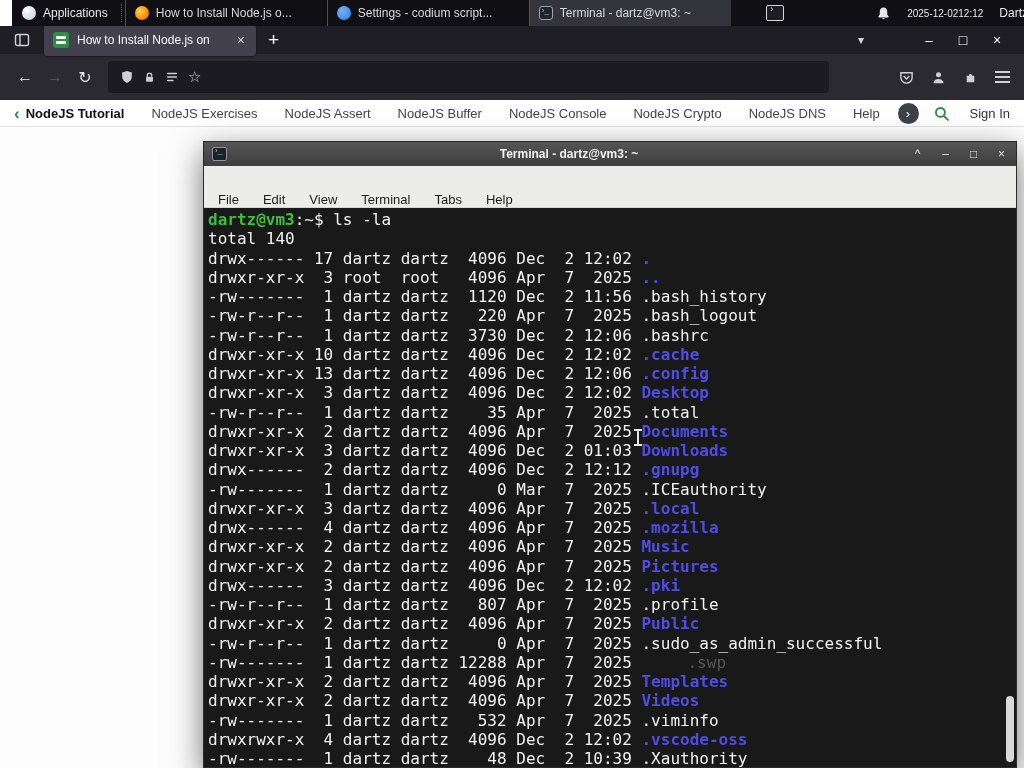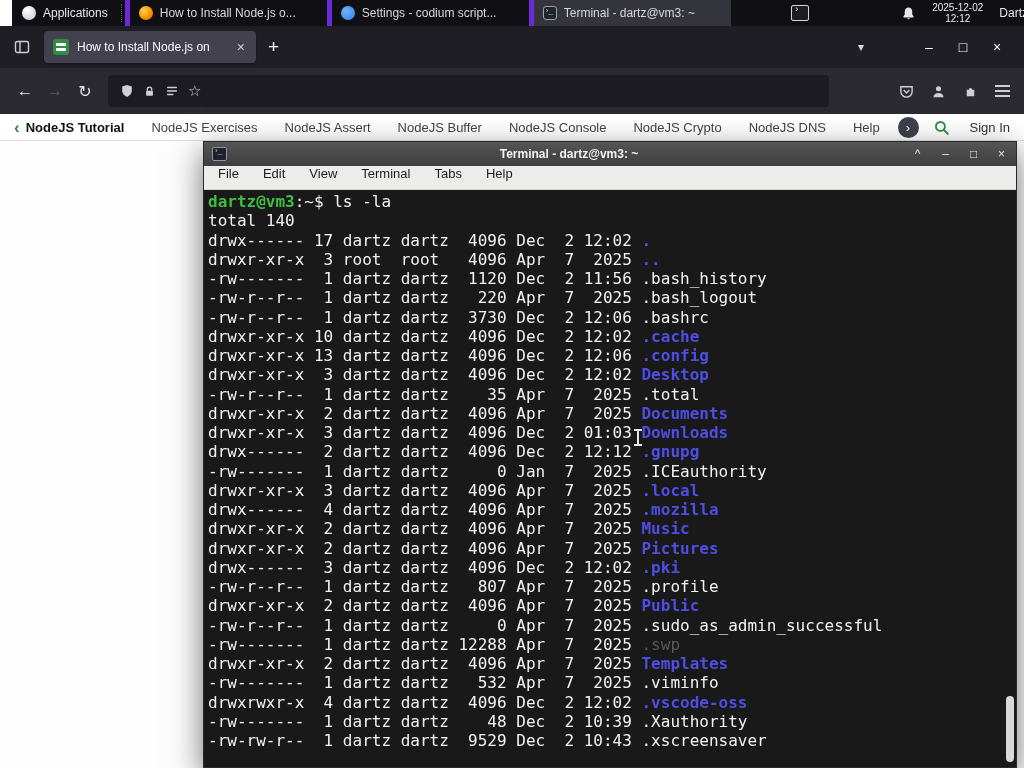--- a/index.html
+++ b/index.html
@@ -7,37 +7,37 @@
   *{box-sizing:border-box;}
 
   
   #panel{position:absolute;top:0;left:12px;width:1024px;height:26px;background:#101014;
     display:flex;align-items:center;color:#e8e8e8;font-size:12px;z-index:50;}
   .app-btn{display:flex;align-items:center;gap:7px;padding:0 10px;height:100%;}
   .app-ic{width:14px;height:14px;border-radius:50%;background:radial-gradient(circle at 35% 30%,#ffffff,#b9c7d8);}
   .panel-handle{height:18px;border-left:1px dotted #5a5a5a;margin:0 3px;}
   .taskbar{display:flex;height:100%;}
   .task-btn{display:flex;align-items:center;gap:7px;width:202px;height:100%;padding:0 9px;
-    border-left:5px solid #6d28d9;color:#d9d9d9;overflow:hidden;white-space:nowrap;}
+    border-left:1px solid #6d28d9;color:#d9d9d9;overflow:hidden;white-space:nowrap;}
   .task-btn.active{background:#34343d;}
   .tb-ic{width:14px;height:14px;flex:0 0 auto;position:relative;}
   .ic-firefox{border-radius:50%;background:radial-gradient(circle at 35% 35%,#ffd24f,#ff9400 55%,#e1460f);}
   .ic-codium{border-radius:50%;background:radial-gradient(circle at 35% 35%,#6fb2f5,#2f80ed);}
   .ic-terminal{border-radius:3px;background:#23232e;border:1px solid #9aa4b0;}
   .ic-terminal::after{content:"›_";position:absolute;left:2px;top:-1px;font-size:8px;color:#7fe07f;}
   .tb-label{overflow:hidden;text-overflow:clip;white-space:nowrap;}
   .tray{margin-left:auto;display:flex;align-items:center;gap:16px;padding-right:8px;height:100%;}
   .tray-box{width:18px;height:16px;border:1.5px solid #d6d6d6;border-radius:2px;background:#1d1d24;position:relative;margin-right:76px;}
   .tray-box::after{content:"›";position:absolute;left:3px;top:-2px;font-size:9px;color:#eee;}
-  .clock{display:flex;flex-direction:column;align-items:center;font-size:10px;line-height:11px;}
+  .clock{display:flex;flex-direction:row;align-items:center;font-size:10px;line-height:11px;}
   .user-label{font-size:12px;white-space:nowrap;}
 
   
   #browser{position:absolute;top:26px;left:0;width:1024px;height:742px;background:#fff;}
-  .tabbar{height:42px;background:#1f1e25;display:flex;align-items:center;padding:11px 10px;}
+  .tabbar{height:28px;background:#1f1e25;display:flex;align-items:center;padding:11px 10px;}
   .fxview{margin:0 8px 0 4px;display:flex;}
   .tab{width:212px;height:32px;background:#42414d;border-radius:4px;display:flex;align-items:center;
     gap:8px;padding:0 9px;color:#fbfbfe;font-size:12px;margin-left:6px;box-shadow:0 1px 2px rgba(0,0,0,.4);}
   .favicon{width:16px;height:16px;border-radius:3px;background:#2f8d46;position:relative;flex:0 0 auto;}
   .favicon::after{content:"";position:absolute;left:3px;right:3px;top:4px;height:2.5px;background:#fff;
     border-radius:1px;box-shadow:0 5px 0 #fff;}
   .tab-title{overflow:hidden;white-space:nowrap;flex:1;}
   .tab-close{margin-left:auto;color:#cfcfd8;font-size:14px;padding:0 2px;}
   .newtab{color:#fbfbfe;font-size:19px;font-weight:300;margin-left:12px;}
   .tab-right{margin-left:auto;display:flex;align-items:center;color:#fbfbfe;}
@@ -69,29 +69,29 @@
   
   #terminal{position:absolute;left:203px;top:141px;width:814px;height:627px;display:flex;flex-direction:column;
     border:1px solid #2a2a2a;box-shadow:0 10px 30px rgba(0,0,0,.55);z-index:40;}
   .titlebar{height:24px;background:linear-gradient(#555555,#3e3e3e);display:flex;align-items:center;
     padding:0 8px;color:#f2f2f2;font-size:12px;font-weight:bold;flex:0 0 auto;}
   .t-ic{width:15px;height:14px;border-radius:2px;background:#20202c;border:1px solid #8b96a5;position:relative;flex:0 0 auto;}
   .t-ic::after{content:"›_";position:absolute;left:2px;top:-2px;font-size:8px;font-weight:normal;color:#7fe07f;}
   .t-title{flex:1;text-align:center;overflow:hidden;white-space:nowrap;}
   .t-btns{display:flex;gap:15px;color:#e4e4e4;font-weight:normal;flex:0 0 auto;}
   .t-btns span{font-size:12px;width:13px;text-align:center;}
-  .menubar{height:24px;background:#ececea;border-bottom:1px solid #d4d4d0;display:flex;align-items:flex-start;
+  .menubar{height:42px;background:#ececea;border-bottom:1px solid #d4d4d0;display:flex;align-items:flex-end;
     gap:24px;padding:0 14px;font-size:13px;color:#1c1c1c;flex:0 0 auto;}
   .term-body{flex:1;background:var(--term-bg,#191919);color:var(--c-file,#f2f2f2);overflow:hidden;
     font-family:"DejaVu Sans Mono","Liberation Mono",monospace;font-size:16px;line-height:19.25px;
     padding:2px 0 0 4px;position:relative;}
   .tline{white-space:pre;height:19.25px;}
   .c-prompt{color:var(--c-prompt,#3fbf3f);font-weight:bold;}
   .c-dir{color:var(--c-dir,#4e4ee4);font-weight:bold;}
-  .c-dim{color:var(--c-dim,#585858);}
+  .c-dim{color:var(--c-dim,#585858);margin-left:46px;}
   .c-file{color:var(--c-file,#f2f2f2);}
   .scroll-thumb{position:absolute;right:2px;bottom:5px;width:8px;height:66px;border-radius:4px;background:#d9d9d9;}
 
   
   .ibeam{position:absolute;left:632px;top:429px;width:12px;height:17px;z-index:60;pointer-events:none;}
   .ibeam::before{content:"";position:absolute;left:5px;top:1px;bottom:1px;width:2px;background:#e8e8e8;box-shadow:0 0 1px #000;}
   .ibeam::after{content:"";position:absolute;left:2px;width:8px;top:0;height:2px;background:#e8e8e8;
     box-shadow:0 15px 0 #e8e8e8,0 0 1px #000;}
 </style>
 </head>
@@ -258,31 +258,32 @@
       <div class="tline"><span>-rw-------  1 dartz dartz  1120 Dec  2 11:56 </span><span class="c-file">.bash_history</span></div>
       <div class="tline"><span>-rw-r--r--  1 dartz dartz   220 Apr  7  2025 </span><span class="c-file">.bash_logout</span></div>
       <div class="tline"><span>-rw-r--r--  1 dartz dartz  3730 Dec  2 12:06 </span><span class="c-file">.bashrc</span></div>
       <div class="tline"><span>drwxr-xr-x 10 dartz dartz  4096 Dec  2 12:02 </span><span class="c-dir">.cache</span></div>
       <div class="tline"><span>drwxr-xr-x 13 dartz dartz  4096 Dec  2 12:06 </span><span class="c-dir">.config</span></div>
       <div class="tline"><span>drwxr-xr-x  3 dartz dartz  4096 Dec  2 12:02 </span><span class="c-dir">Desktop</span></div>
       <div class="tline"><span>-rw-r--r--  1 dartz dartz    35 Apr  7  2025 </span><span class="c-file">.total</span></div>
       <div class="tline"><span>drwxr-xr-x  2 dartz dartz  4096 Apr  7  2025 </span><span class="c-dir">Documents</span></div>
       <div class="tline"><span>drwxr-xr-x  3 dartz dartz  4096 Dec  2 01:03 </span><span class="c-dir">Downloads</span></div>
       <div class="tline"><span>drwx------  2 dartz dartz  4096 Dec  2 12:12 </span><span class="c-dir">.gnupg</span></div>
-      <div class="tline"><span>-rw-------  1 dartz dartz     0 Jan  7  2025 </span><span class="c-file">.ICEauthority</span></div>
+      <div class="tline"><span>-rw-------  1 dartz dartz     0 Mar  7  2025 </span><span class="c-file">.ICEauthority</span></div>
       <div class="tline"><span>drwxr-xr-x  3 dartz dartz  4096 Apr  7  2025 </span><span class="c-dir">.local</span></div>
       <div class="tline"><span>drwx------  4 dartz dartz  4096 Apr  7  2025 </span><span class="c-dir">.mozilla</span></div>
       <div class="tline"><span>drwxr-xr-x  2 dartz dartz  4096 Apr  7  2025 </span><span class="c-dir">Music</span></div>
       <div class="tline"><span>drwxr-xr-x  2 dartz dartz  4096 Apr  7  2025 </span><span class="c-dir">Pictures</span></div>
       <div class="tline"><span>drwx------  3 dartz dartz  4096 Dec  2 12:02 </span><span class="c-dir">.pki</span></div>
       <div class="tline"><span>-rw-r--r--  1 dartz dartz   807 Apr  7  2025 </span><span class="c-file">.profile</span></div>
       <div class="tline"><span>drwxr-xr-x  2 dartz dartz  4096 Apr  7  2025 </span><span class="c-dir">Public</span></div>
       <div class="tline"><span>-rw-r--r--  1 dartz dartz     0 Apr  7  2025 </span><span class="c-file">.sudo_as_admin_successful</span></div>
       <div class="tline"><span>-rw-------  1 dartz dartz 12288 Apr  7  2025 </span><span class="c-dim">.swp</span></div>
       <div class="tline"><span>drwxr-xr-x  2 dartz dartz  4096 Apr  7  2025 </span><span class="c-dir">Templates</span></div>
+      <div class="tline"><span>drwxr-xr-x  2 dartz dartz  4096 Apr  7  2025 </span><span class="c-dir">Videos</span></div>
       <div class="tline"><span>-rw-------  1 dartz dartz   532 Apr  7  2025 </span><span class="c-file">.viminfo</span></div>
       <div class="tline"><span>drwxrwxr-x  4 dartz dartz  4096 Dec  2 12:02 </span><span class="c-dir">.vscode-oss</span></div>
       <div class="tline"><span>-rw-------  1 dartz dartz    48 Dec  2 10:39 </span><span class="c-file">.Xauthority</span></div>
       <div class="tline"><span>-rw-rw-r--  1 dartz dartz  9529 Dec  2 10:43 </span><span class="c-file">.xscreensaver</span></div>
     </div>
   <div class="scroll-thumb"></div>
 </div>
 
 <div class="ibeam"></div>
 

